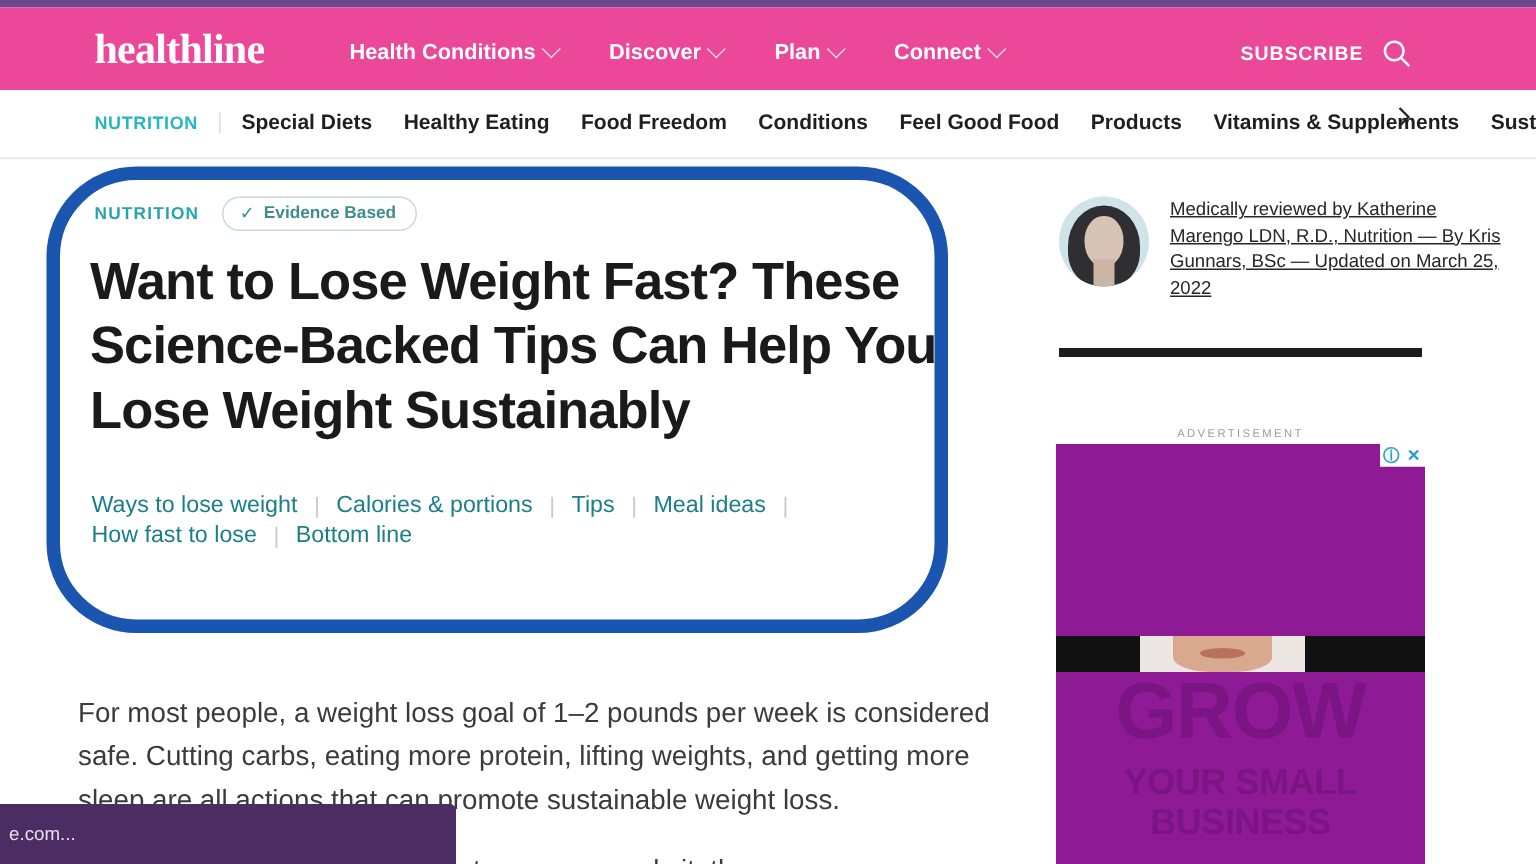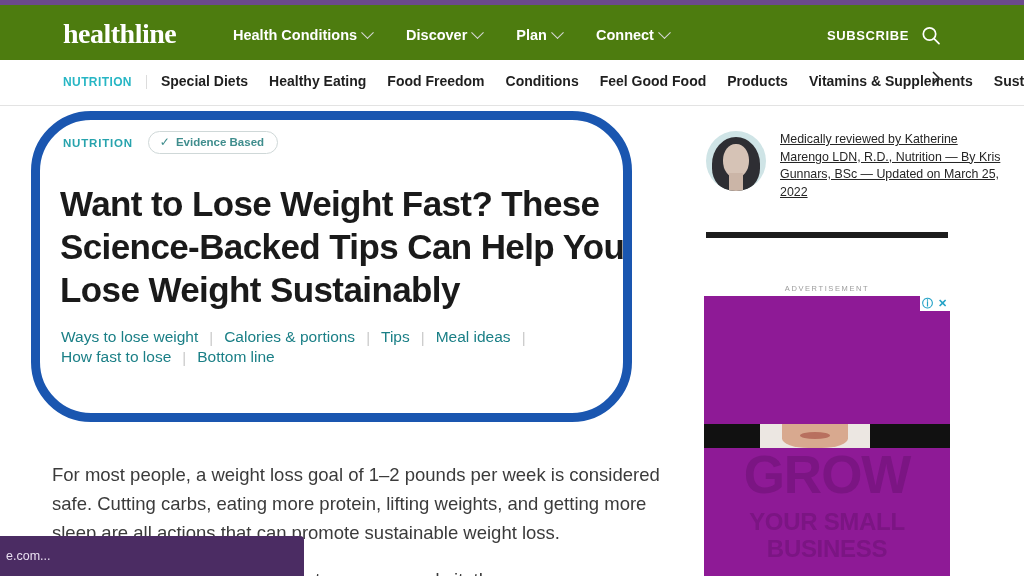--- a/index.html
+++ b/index.html
@@ -20,21 +20,21 @@
   .top-sliver {
     position: absolute; left: 0; top: 0;
     width: 1024px; height: 5px;
     background: #6b4a8c;
   }
 
   
   .masthead {
     position: absolute; left: 0; top: 5px;
     width: 1024px; height: 55px;
-    background: #4d7c0f;
+    background: #ec4899;
   }
   .logo {
     position: absolute; left: 63px; top: 14px;
     color: #ffffff;
     font-family: "Liberation Serif", serif;
     font-weight: bold;
     font-size: 28px;
     letter-spacing: -0.5px;
     line-height: 30px;
   }
@@ -144,21 +144,21 @@
     line-height: 12px;
   }
   .evidence-text {
     color: #3f8d8d;
     font-size: 11.5px;
     font-weight: bold;
     text-align: right;
   }
 
   .headline {
-    position: absolute; left: 60px; top: 53px;
+    position: absolute; left: 60px; top: 37px;
     width: 566px;
     color: #1a1a1a;
     font-size: 35px;
     font-weight: bold;
     line-height: 43px;
     letter-spacing: -0.6px;
   }
 
   .jumplinks {
     position: absolute; left: 61px; top: 222px;

